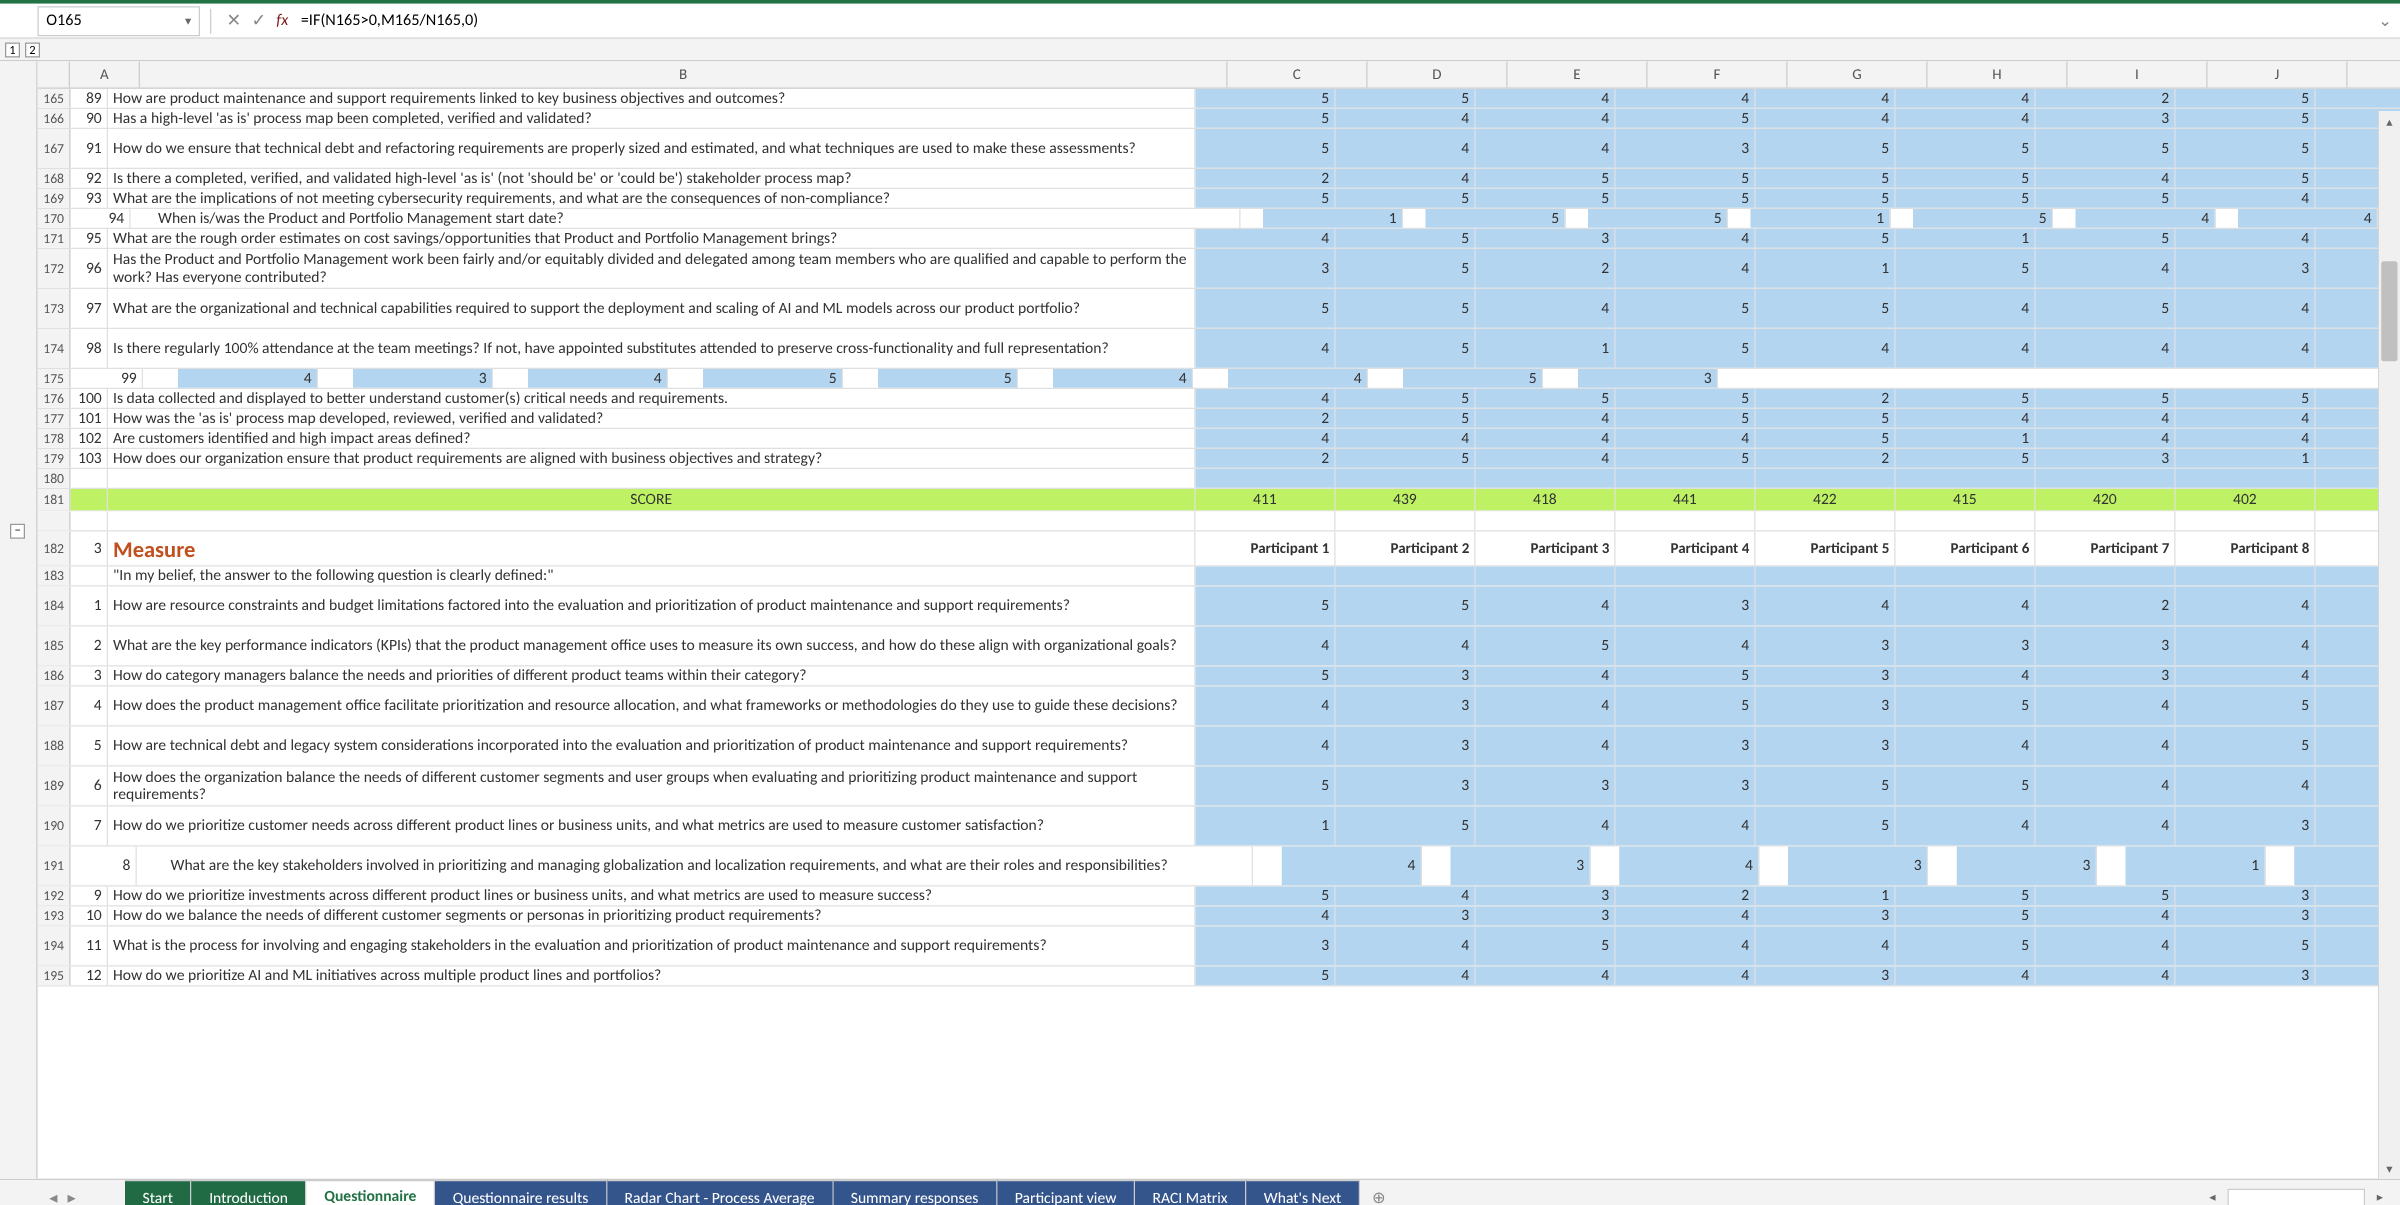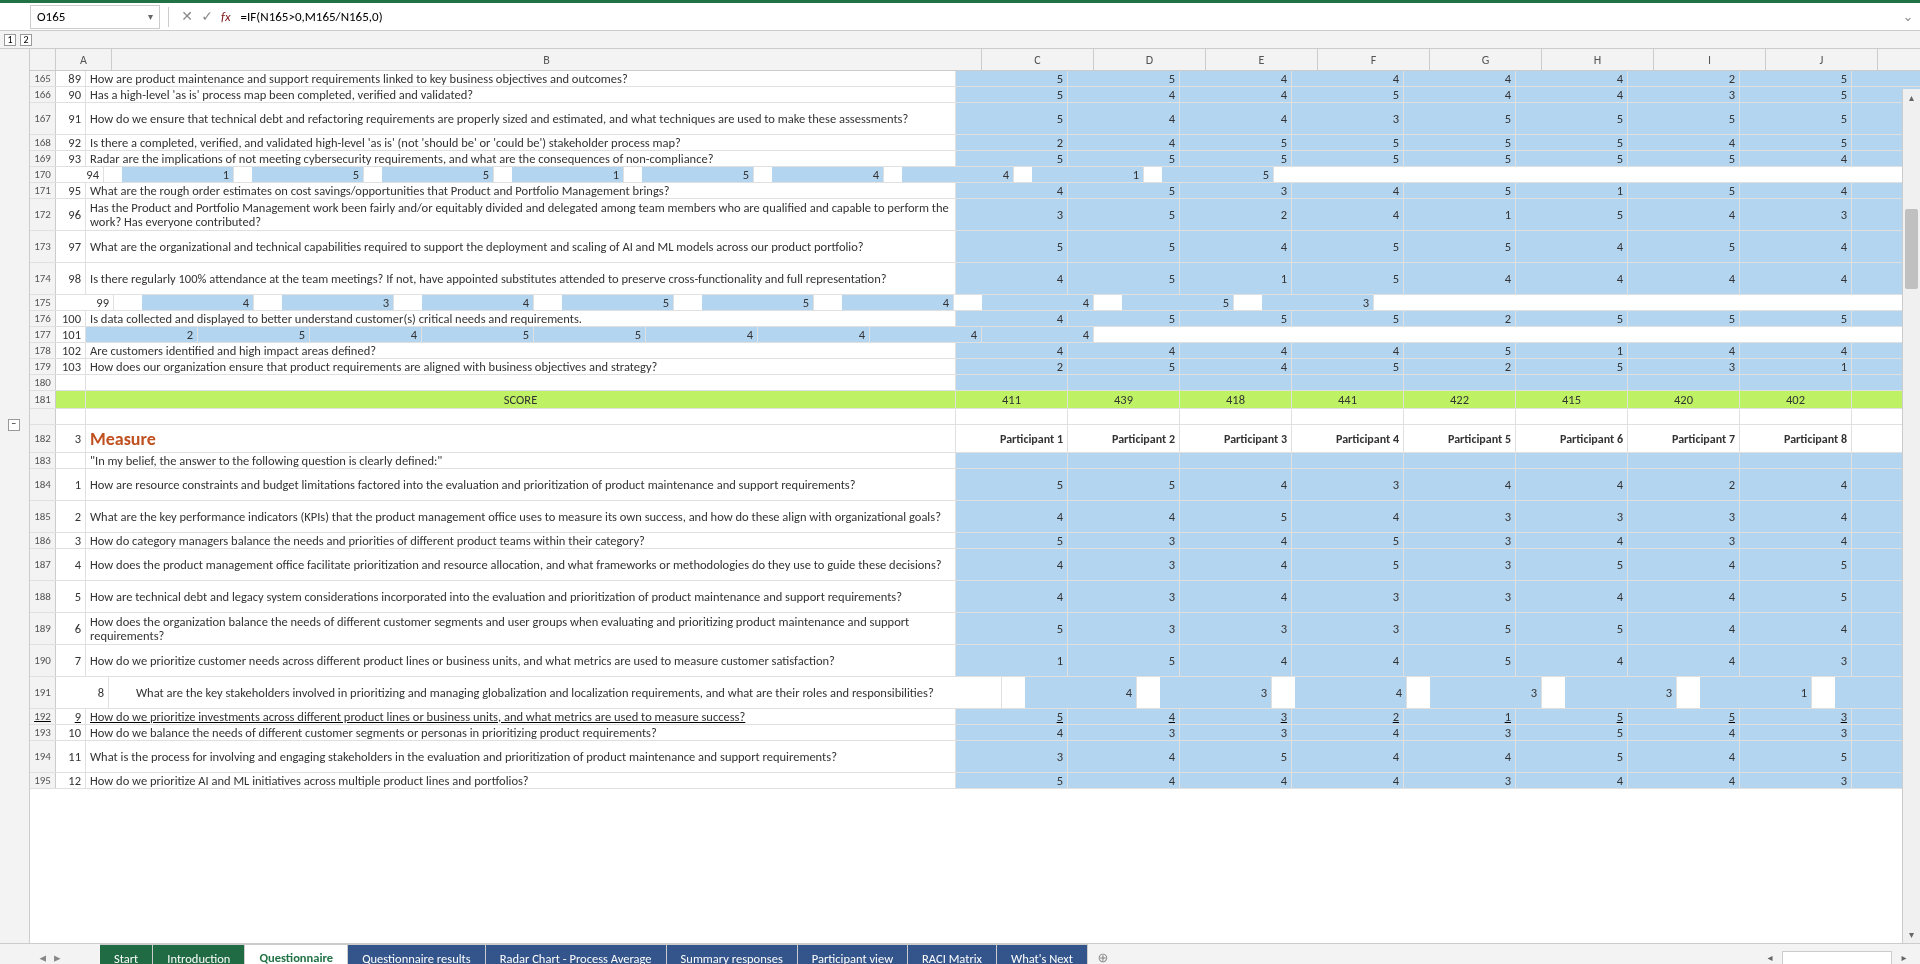--- a/index.html
+++ b/index.html
@@ -142,34 +142,35 @@
           <div class="cell c-num sel">5</div>
           <div class="cell c-num sel">5</div>
           <div class="cell c-num sel">5</div>
           <div class="cell c-num sel">4</div>
           <div class="cell c-num sel">5</div>
           <div class="cell c-num sel">5</div>
         </div>
         <div class="row" style="height:16px;">
           <div class="row-h">169</div>
           <div class="cell c-a ">93</div>
-          <div class="cell c-b" style="white-space:nowrap;line-height:14px;">Radar are the implications of not meeting cybersecurity requirements, and what are the consequences of non-compliance?</div>
+          <div class="cell c-b" style="white-space:nowrap;line-height:14px;">What are the implications of not meeting cybersecurity requirements, and what are the consequences of non-compliance?</div>
           <div class="cell c-num sel">5</div>
           <div class="cell c-num sel">5</div>
           <div class="cell c-num sel">5</div>
           <div class="cell c-num sel">5</div>
           <div class="cell c-num sel">5</div>
           <div class="cell c-num sel">5</div>
           <div class="cell c-num sel">5</div>
           <div class="cell c-num sel">4</div>
           <div class="cell c-num sel">4</div>
         </div>
         <div class="row" style="height:16px;gap:18px;">
           <div class="row-h">170</div>
           <div class="cell c-a ">94</div>
+          <div class="cell c-b" style="white-space:nowrap;line-height:14px;">When is/was the Product and Portfolio Management start date?</div>
           <div class="cell c-num sel">1</div>
           <div class="cell c-num sel">5</div>
           <div class="cell c-num sel">5</div>
           <div class="cell c-num sel">1</div>
           <div class="cell c-num sel">5</div>
           <div class="cell c-num sel">4</div>
           <div class="cell c-num sel">4</div>
           <div class="cell c-num sel">1</div>
           <div class="cell c-num sel">5</div>
         </div>
@@ -252,20 +253,21 @@
           <div class="cell c-num sel">5</div>
           <div class="cell c-num sel">2</div>
           <div class="cell c-num sel">5</div>
           <div class="cell c-num sel">5</div>
           <div class="cell c-num sel">5</div>
           <div class="cell c-num sel">4</div>
         </div>
         <div class="row" style="height:16px;">
           <div class="row-h">177</div>
           <div class="cell c-a ">101</div>
+          <div class="cell c-b" style="white-space:nowrap;line-height:14px;">How was the 'as is' process map developed, reviewed, verified and validated?</div>
           <div class="cell c-num sel">2</div>
           <div class="cell c-num sel">5</div>
           <div class="cell c-num sel">4</div>
           <div class="cell c-num sel">5</div>
           <div class="cell c-num sel">5</div>
           <div class="cell c-num sel">4</div>
           <div class="cell c-num sel">4</div>
           <div class="cell c-num sel">4</div>
           <div class="cell c-num sel">4</div>
         </div>
@@ -472,21 +474,21 @@
           <div class="cell c-num sel">4</div>
           <div class="cell c-num sel">3</div>
           <div class="cell c-num sel">4</div>
           <div class="cell c-num sel">3</div>
           <div class="cell c-num sel">3</div>
           <div class="cell c-num sel">1</div>
           <div class="cell c-num sel">4</div>
           <div class="cell c-num sel">3</div>
           <div class="cell c-num sel">3</div>
         </div>
-        <div class="row" style="height:16px;text-decoration:underline;">
+        <div class="row" style="height:16px;">
           <div class="row-h">192</div>
           <div class="cell c-a ">9</div>
           <div class="cell c-b" style="white-space:nowrap;line-height:14px;">How do we prioritize investments across different product lines or business units, and what metrics are used to measure success?</div>
           <div class="cell c-num sel">5</div>
           <div class="cell c-num sel">4</div>
           <div class="cell c-num sel">3</div>
           <div class="cell c-num sel">2</div>
           <div class="cell c-num sel">1</div>
           <div class="cell c-num sel">5</div>
           <div class="cell c-num sel">5</div>

